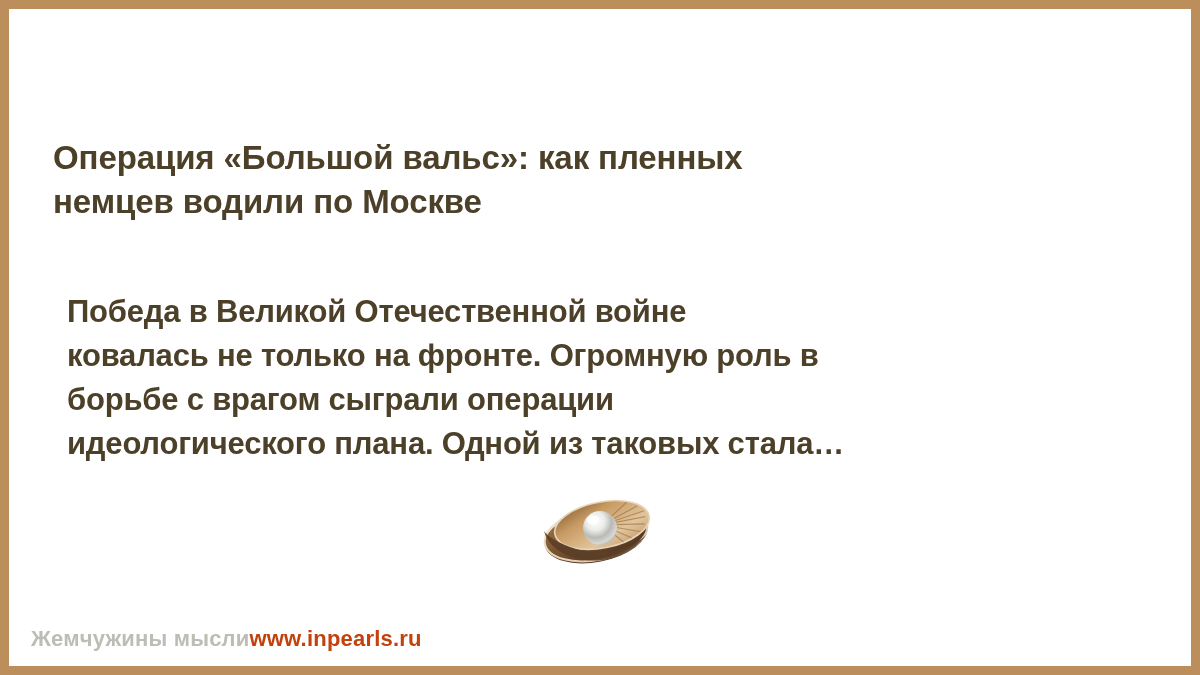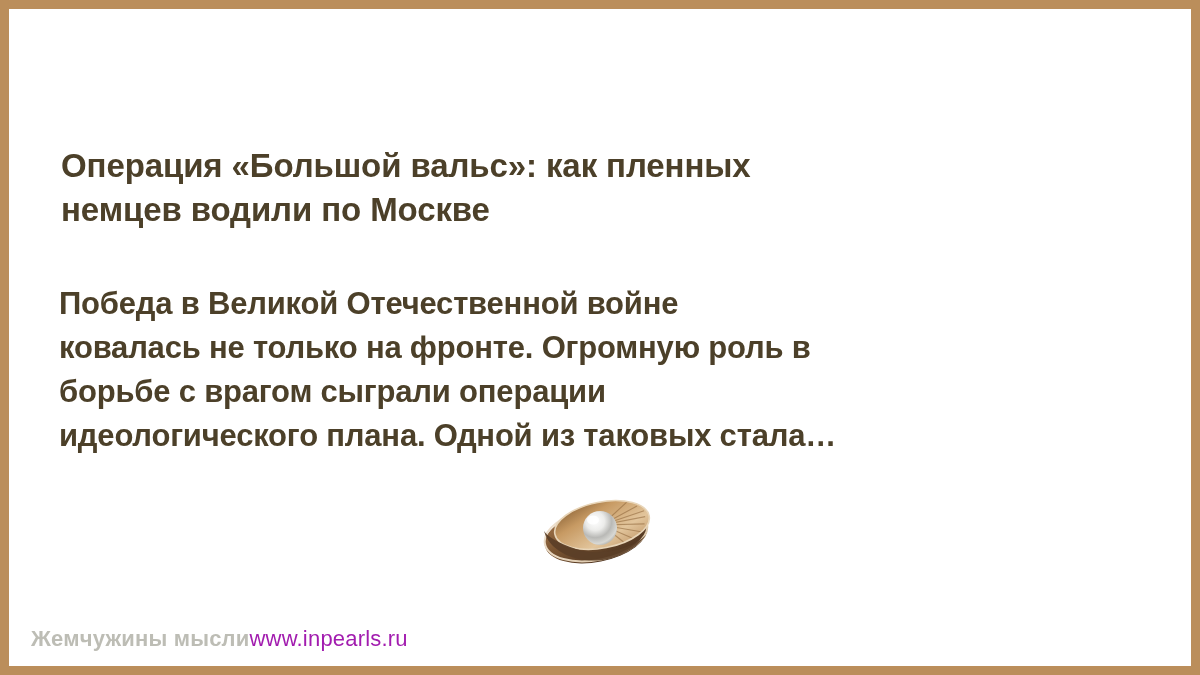--- a/index.html
+++ b/index.html
@@ -31,35 +31,35 @@
     height: 657px;
     box-sizing: border-box;
     padding: 0 38px;
   }
 
   .quote-title {
     position: absolute;
     left: 44px;
     top: 127px;
     width: 1100px;
-    margin: 8px;
+    margin: 0;
     font-size: 33px;
     font-weight: bold;
     line-height: 44px;
     letter-spacing: -0.1px;
     color: #4c4029;
     white-space: pre-line;
   }
 
   .quote-body {
     position: absolute;
     left: 44px;
     top: 267px;
     width: 1110px;
-    margin: 6px;
+    margin: 14px;
     font-size: 31px;
     font-weight: bold;
     line-height: 44px;
     letter-spacing: -0.2px;
     color: #4c4029;
     white-space: pre-line;
   }
 
   .logo-wrap {
     position: absolute;
@@ -90,22 +90,22 @@
 
   .footer-brand {
     font-size: 22px;
     font-weight: bold;
     color: #bdbdb5;
     letter-spacing: 0.2px;
   }
 
   .footer-site {
     font-size: 22px;
-    font-weight: normal;
-    color: #a21caf;
+    font-weight: bold;
+    color: #c2410c;
     letter-spacing: 0.2px;
     text-decoration: none;
   }
 </style>
 </head>
 <body>
 
 <div class="card">
   <div class="content">
 

